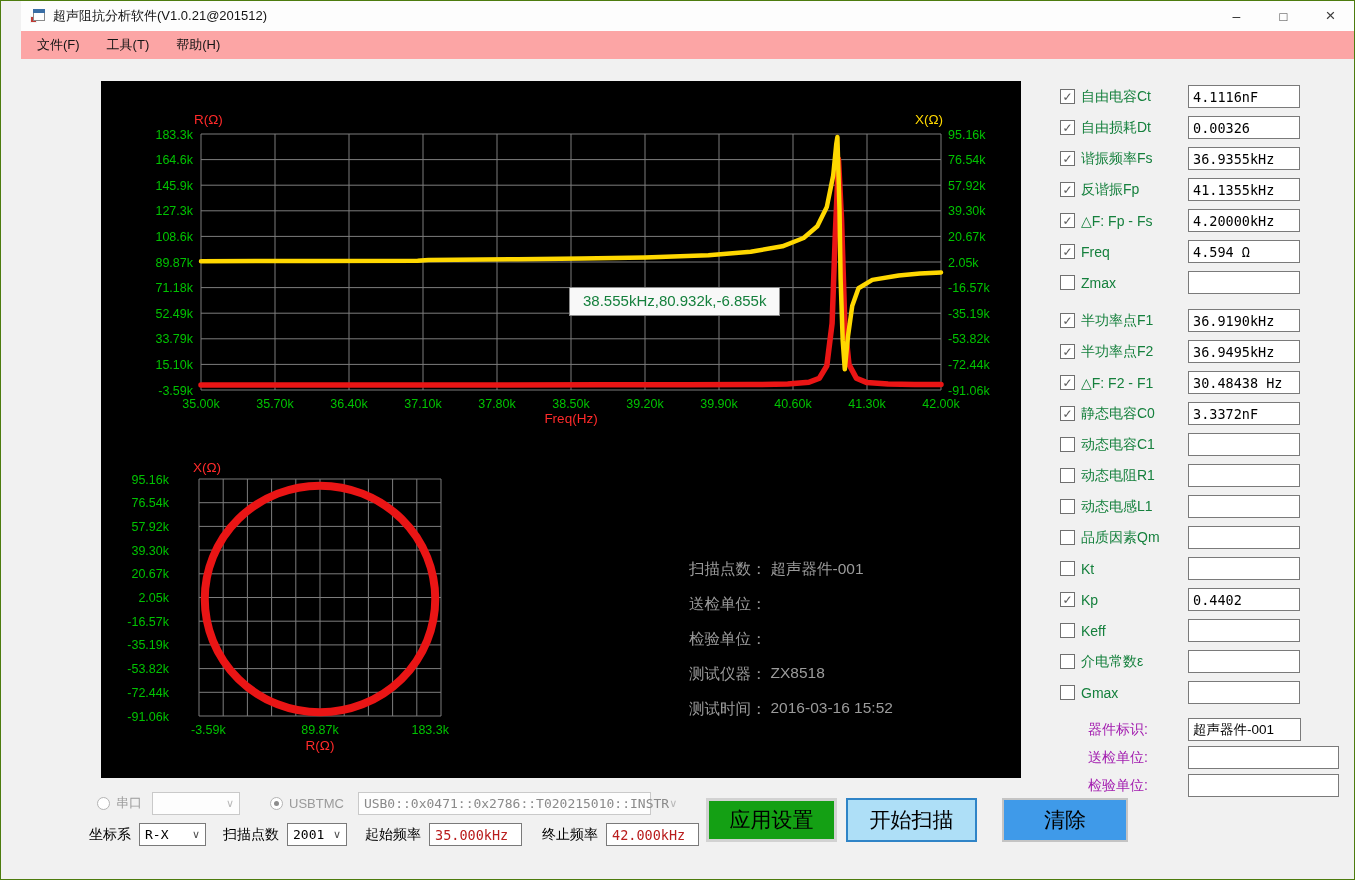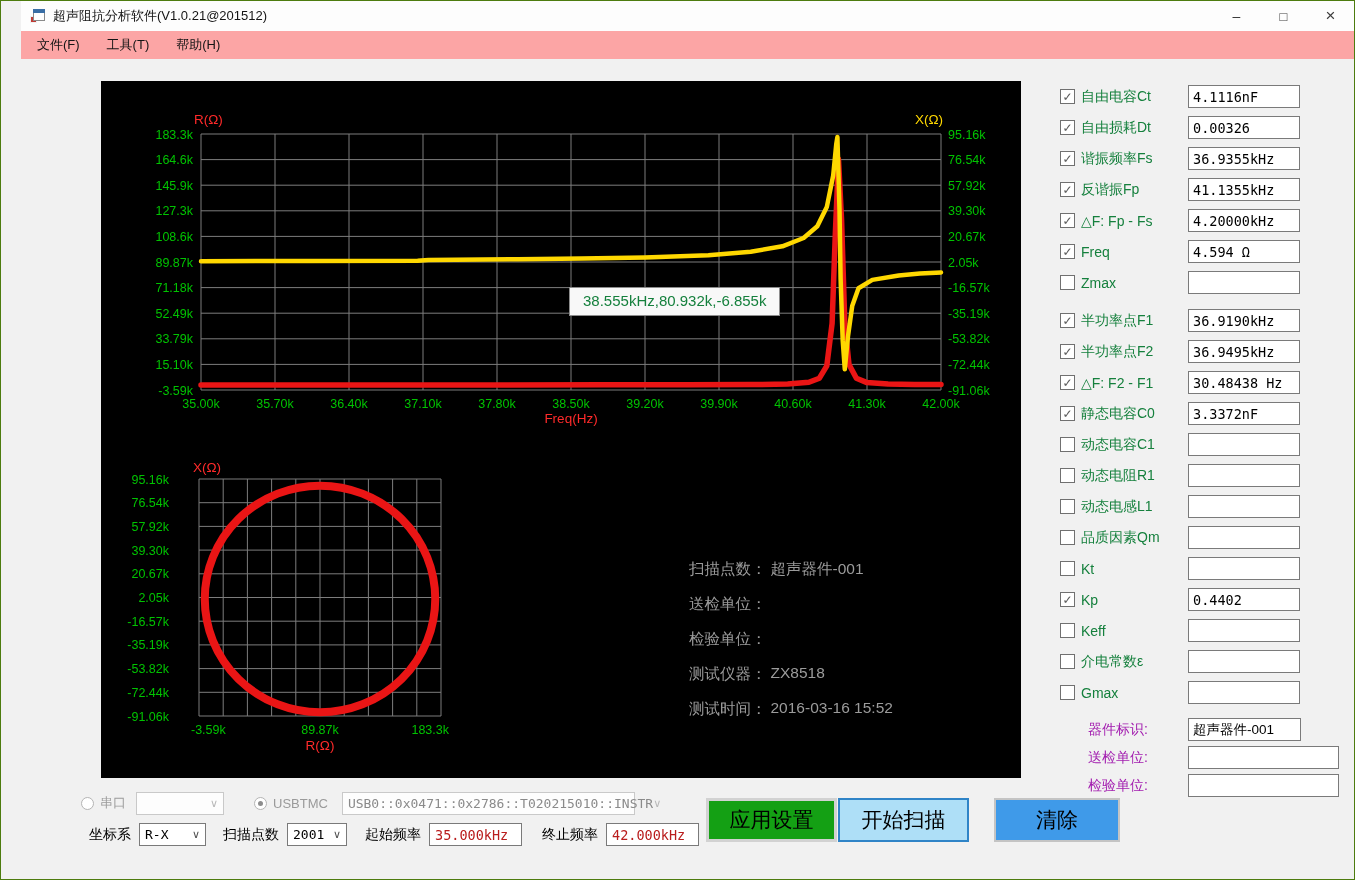--- a/index.html
+++ b/index.html
@@ -59,21 +59,21 @@
             font-family:"DejaVu Sans Mono",monospace; color:#000; }
   .id-block { margin-top:8px; }
   .id-row { position:relative; height:28px; display:flex; align-items:center; }
   .id-label { margin-left:41px; font-size:14px; color:#a21caf; }
   .id-input { position:absolute; left:141px; top:2px; width:113px; height:23px;
               border:1px solid #7a7a7a; background:#fff; padding:0 4px;
               display:flex; align-items:center; font-size:13.5px; color:#000; }
   .id-input.wide { width:151px; }
 
   
-  .conn-row { position:absolute; left:80px; top:790px; height:24px; display:flex;
+  .conn-row { position:absolute; left:96px; top:790px; height:24px; display:flex;
               align-items:center; font-size:13px; color:#9a9a9a; }
   .radio { width:13px; height:13px; border-radius:50%; border:1px solid #b4b4b4;
            background:#fff; margin-right:6px; position:relative; flex:none; }
   .radio.selected::after { content:""; position:absolute; inset:3px;
            border-radius:50%; background:#8d8d8d; }
   .combo { height:23px; border:1px solid #c9c9c9; background:#fdfdfd; display:flex;
            align-items:center; padding:0 5px; font-size:13px; color:#8a8a8a;
            font-family:"DejaVu Sans Mono",monospace; }
   .combo .chev { margin-left:auto; font-size:11px; color:#b8b8b8;
                  font-family:"Liberation Sans",sans-serif; }
@@ -85,21 +85,21 @@
   .tinput { height:23px; border:1px solid #7a7a7a; background:#fff; padding:0 5px;
             display:flex; align-items:center; font-size:13.5px;
             font-family:"DejaVu Sans Mono",monospace; color:#b91c1c; }
 
   
   .action-buttons { position:absolute; left:705px; top:797px; display:flex; }
   .btn { height:44px; display:flex; align-items:center; justify-content:center;
          font-size:21px; color:#000; white-space:nowrap; }
   .btn-green { width:131px; background:#14a014; border:3px solid #d2d2d2; }
   .btn-light { width:131px; background:#aedff7; border:2px solid #2f84c7;
-               margin-left:1px; }
+               margin-left:9px; }
   .btn-blue  { width:126px; background:#3f9ae9; border:2px solid #c4c4c4;
                margin-left:25px; }
 </style>
 </head>
 <body>
 
 <div class="window">
 
   <div class="titlebar">
     <div class="app-icon">

